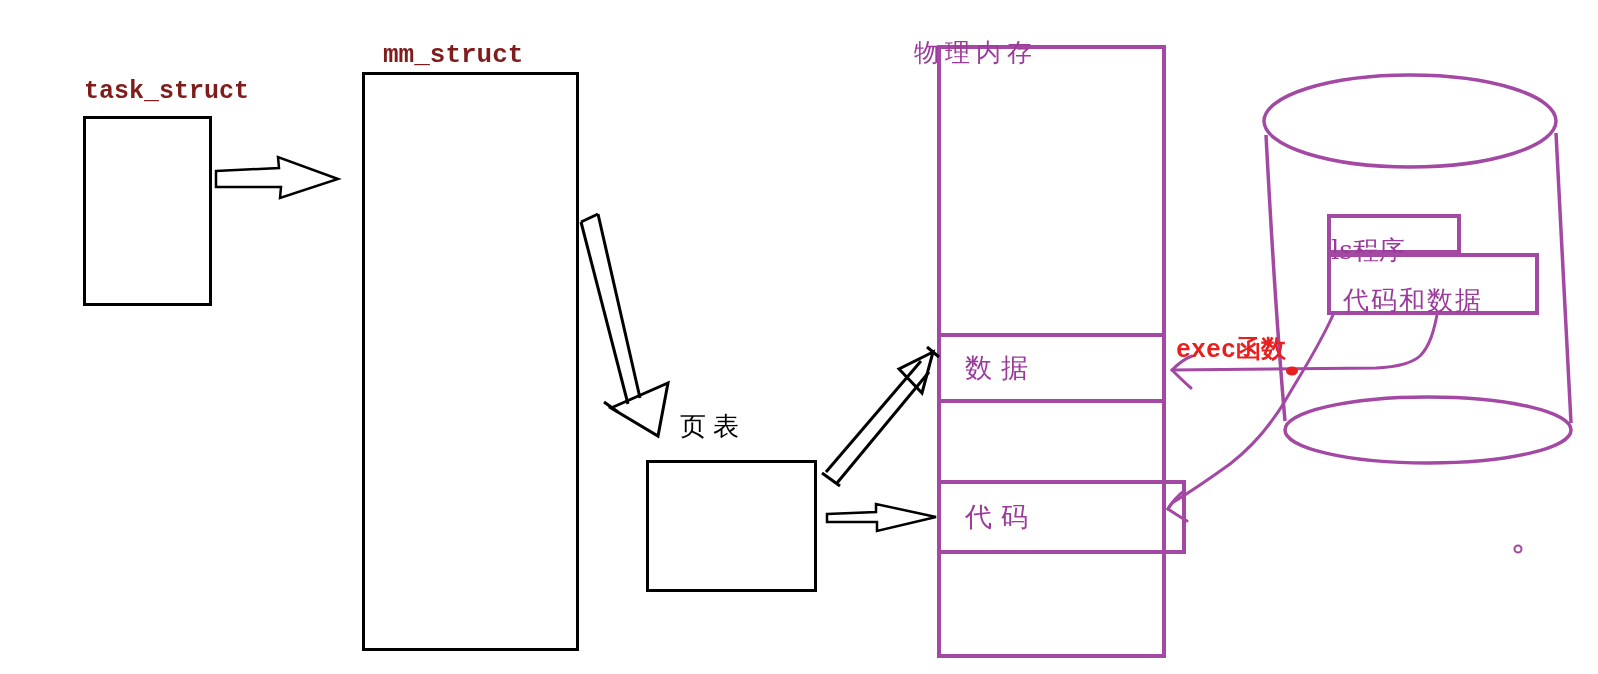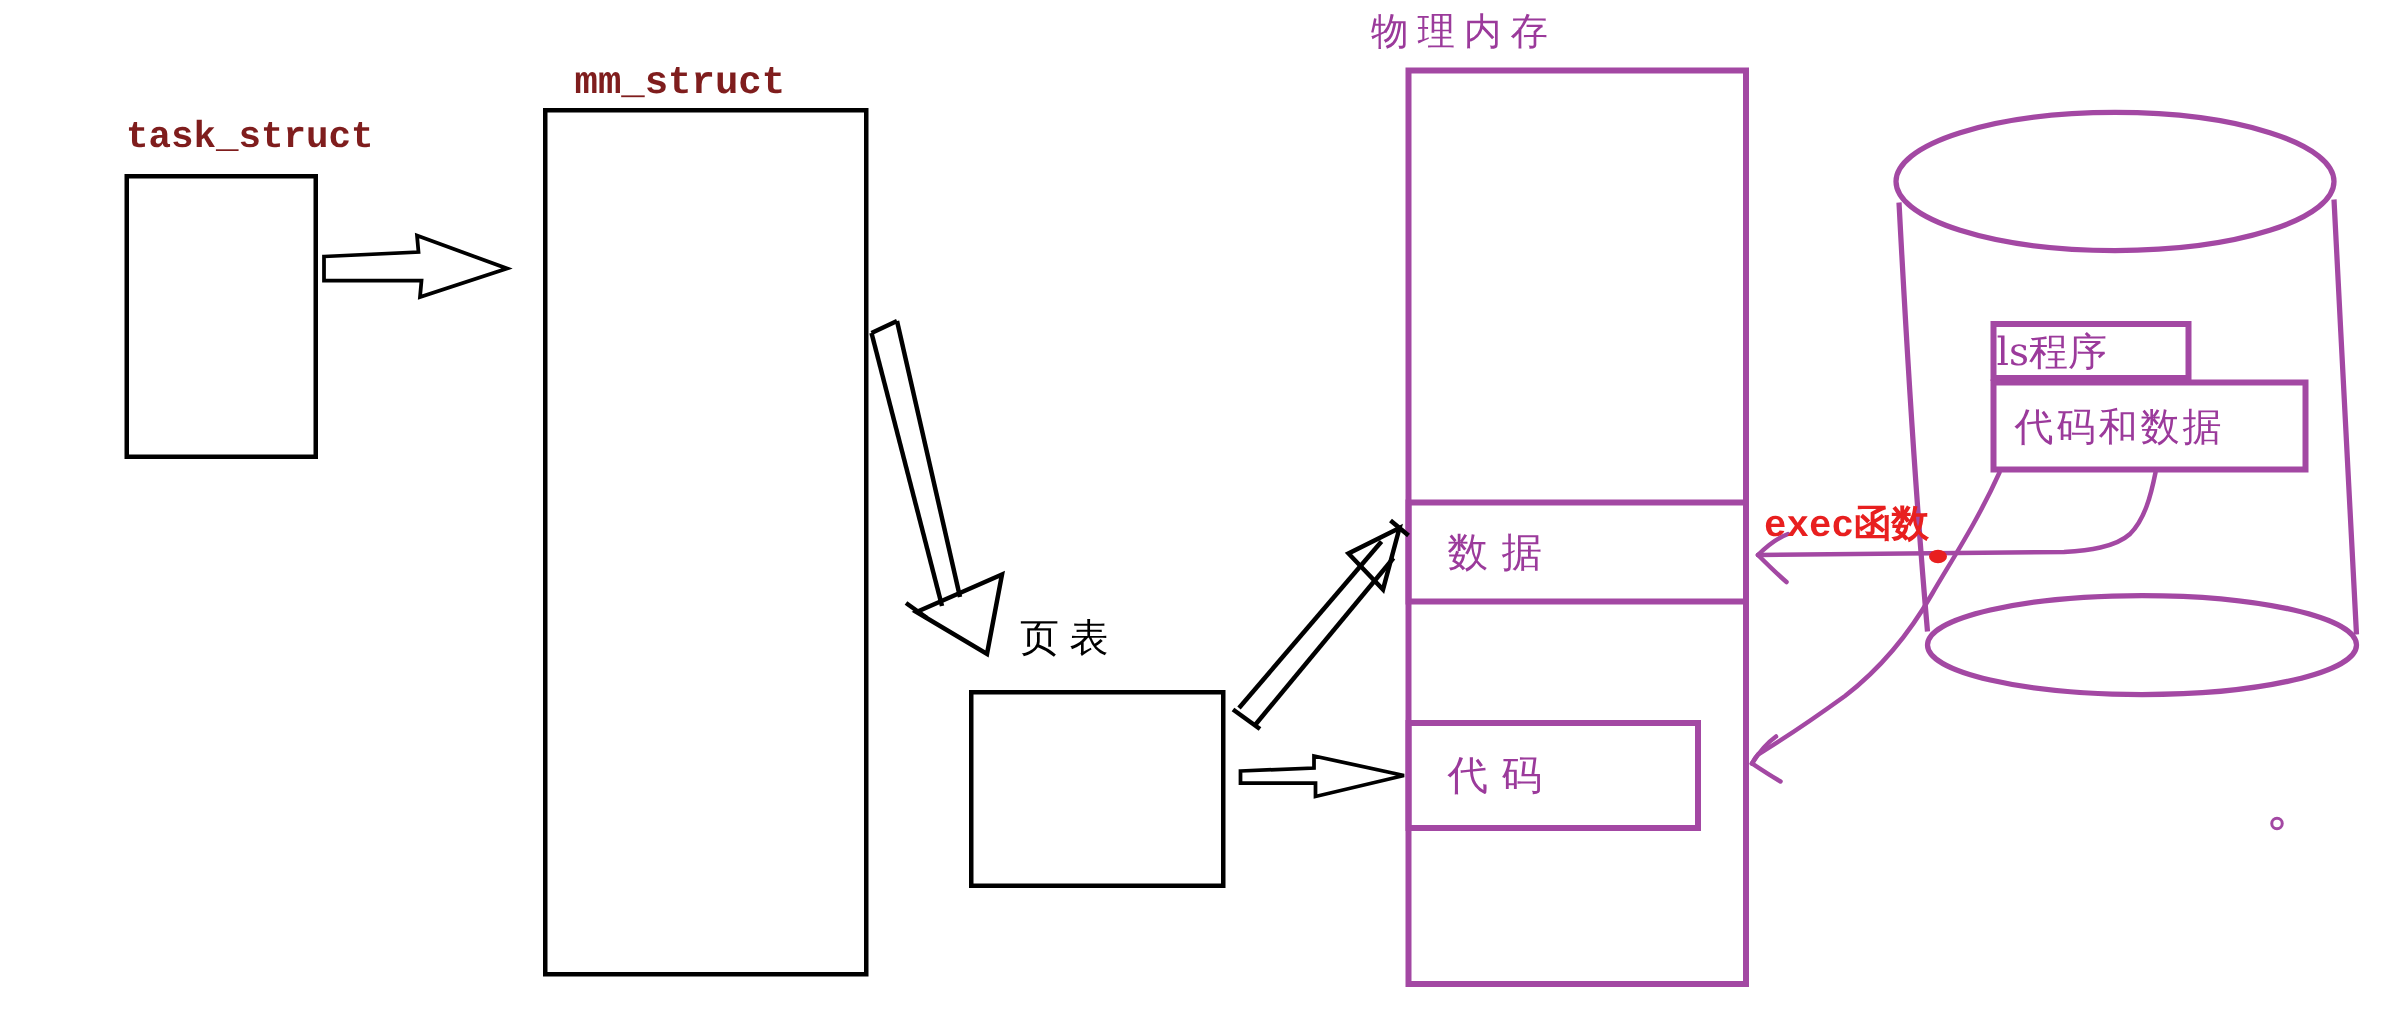--- a/index.html
+++ b/index.html
@@ -6,21 +6,21 @@
   .stage{
     position:relative;
     width:1598px;height:674px;
     background:#fff;
     overflow:hidden;
     font-family:"DejaVu Serif", serif;
   }
   .label{position:absolute;white-space:nowrap;line-height:1.1;z-index:6;}
   .mono{font-family:"Liberation Mono", monospace;font-weight:bold;color:#7f1d1d;}
   .cjk{color:#000;}
-  .purple-text{color:var(--purple-text);}
+  .purple-text{color:var(--purple-text);margin-top:32px;}
   .red-text{color:var(--red);font-family:"Liberation Mono", monospace;font-weight:bold;}
   .box{position:absolute;box-sizing:border-box;background:transparent;z-index:2;}
   .box.black{border:3px solid #000;}
   .box.purple{border:4px solid var(--purple-stroke);}
   .pm-row{
     position:absolute;box-sizing:border-box;
     border:4px solid var(--purple-stroke);
     display:flex;align-items:center;
     z-index:3;background:transparent;
   }
@@ -99,21 +99,21 @@
 
   <div class="label cjk" style="left:680px;top:412px;font-size:26px;letter-spacing:7px;">页表</div>
   <div class="box black" style="left:646px;top:460px;width:171px;height:132px;"></div>
 
   <div class="label purple-text" style="left:914px;top:7px;font-size:25px;letter-spacing:6px;">物理内存</div>
   <div class="box purple" style="left:937px;top:45px;width:229px;height:613px;"></div>
 
   <div class="pm-row" style="left:937px;top:333px;width:229px;height:70px;">
     <span class="row-label">数据</span>
   </div>
-  <div class="pm-row" style="left:937px;top:480px;width:197px;height:74px;">
+  <div class="pm-row" style="left:937px;top:480px;width:249px;height:74px;">
     <span class="row-label">代码</span>
   </div>
 
   <div class="label red-text" style="left:1176px;top:337px;font-size:25px;">exec函数</div>
 
   <div class="box purple" style="left:1327px;top:214px;width:134px;height:40px;display:flex;align-items:center;z-index:5;">
     <span class="purple-text" style="padding-left:0;font-size:26px;">ls程序</span>
   </div>
   <div class="box purple" style="left:1327px;top:253px;width:212px;height:62px;display:flex;align-items:center;z-index:5;">
     <span class="purple-text" style="padding-left:12px;font-size:26px;letter-spacing:2px;">代码和数据</span>

